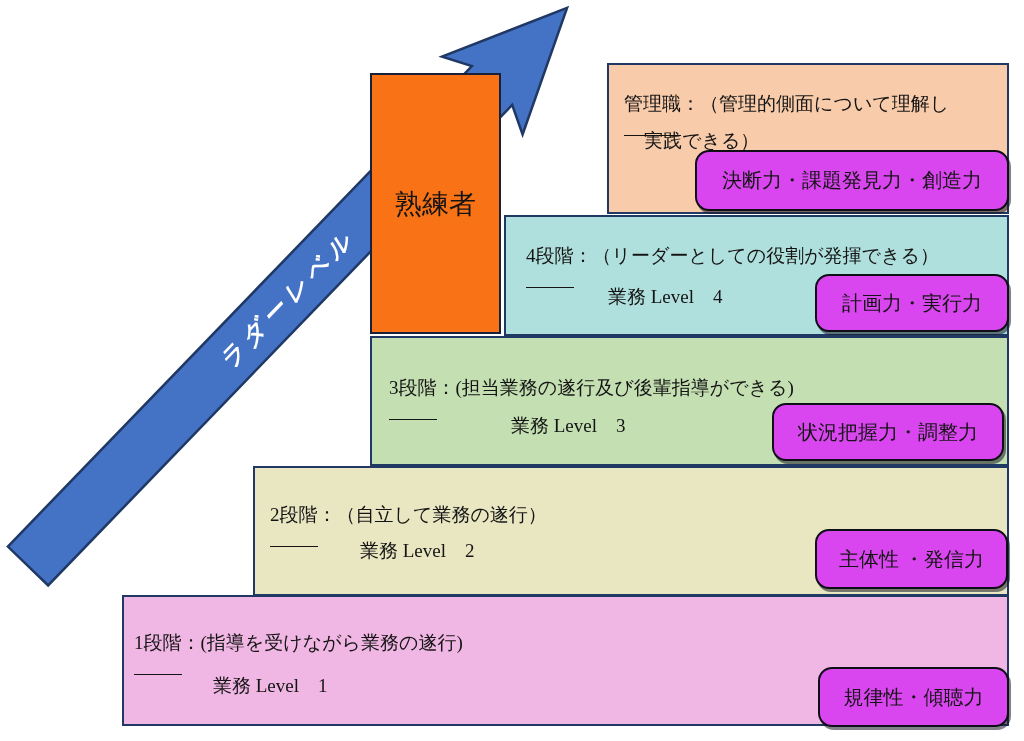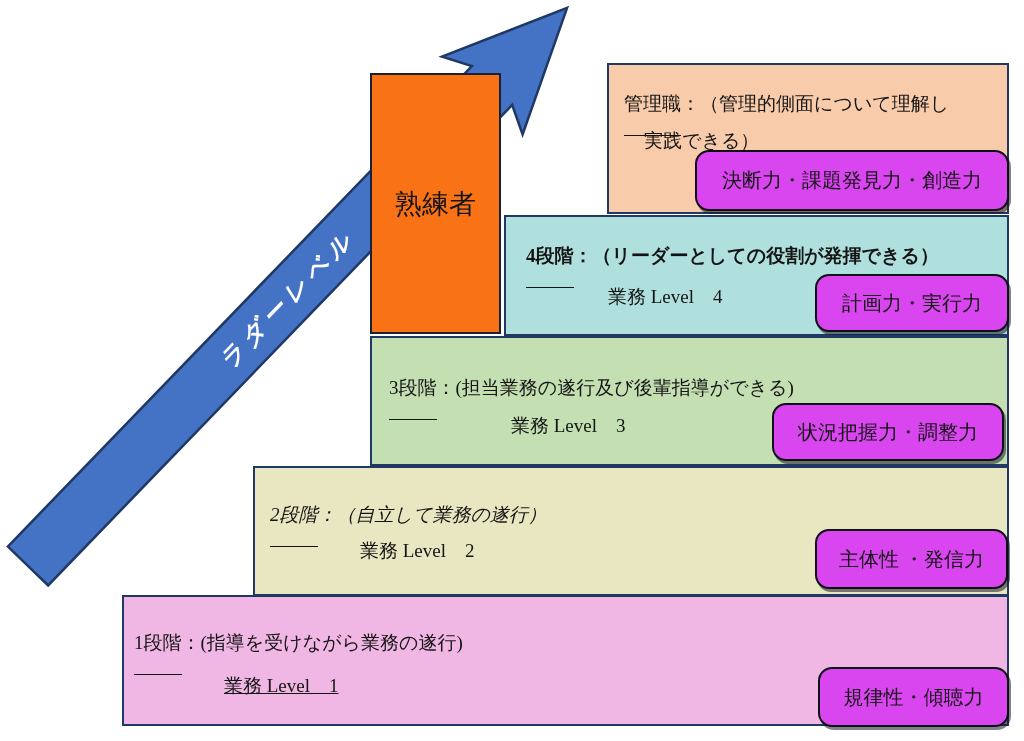--- a/index.html
+++ b/index.html
@@ -57,28 +57,28 @@
     padding-bottom: 18px;
   }
   .box-mgmt { left: 607px; top: 63px;  width: 398px; height: 147px; background: #F8CBAA; }
   .box-l4   { left: 504px; top: 215px; width: 501px; height: 117px; background: #B0E0DD; }
   .box-l3   { left: 370px; top: 336px; width: 635px; height: 126px; background: #C4DFB2; }
   .box-l2   { left: 253px; top: 466px; width: 752px; height: 126px; background: #E8E7C2; }
   .box-l1   { left: 122px; top: 595px; width: 883px; height: 127px; background: #F0B6E4; }
 
   .box-mgmt .line1  { top: 26px; left: 15px; }
   .box-mgmt .line1b { top: 63px; left: 15px; margin-left: 20px; }
-  .box-l4 .line1 { top: 26px; left: 20px; font-weight: bold; }
+  .box-l4 .line1 { top: 26px; left: 20px; }
   .box-l4 .line2 { top: 67px; left: 102px; }
   .box-l3 .line1 { top: 37px; left: 17px; }
   .box-l3 .line2 { top: 75px; left: 139px; }
-  .box-l2 .line1 { top: 34px; left: 15px; font-style: italic; }
+  .box-l2 .line1 { top: 34px; left: 15px; }
   .box-l2 .line2 { top: 70px; left: 105px; }
   .box-l1 .line1 { top: 33px; left: 10px; }
-  .box-l1 .line2 { top: 76px; left: 100px; text-decoration: underline; }
+  .box-l1 .line2 { top: 76px; left: 89px; }
 
   .badge {
     position: absolute;
     background: #d946ef;
     border: 2.5px solid #0E0E16;
     border-radius: 14px;
     box-shadow: 2px 3px 0 rgba(26,26,40,0.55);
     z-index: 3;
     display: flex;
     align-items: center;

